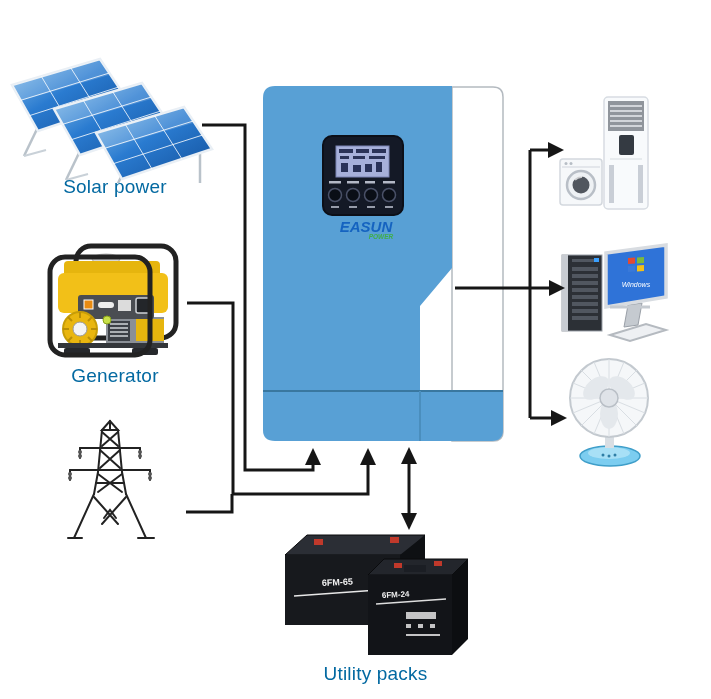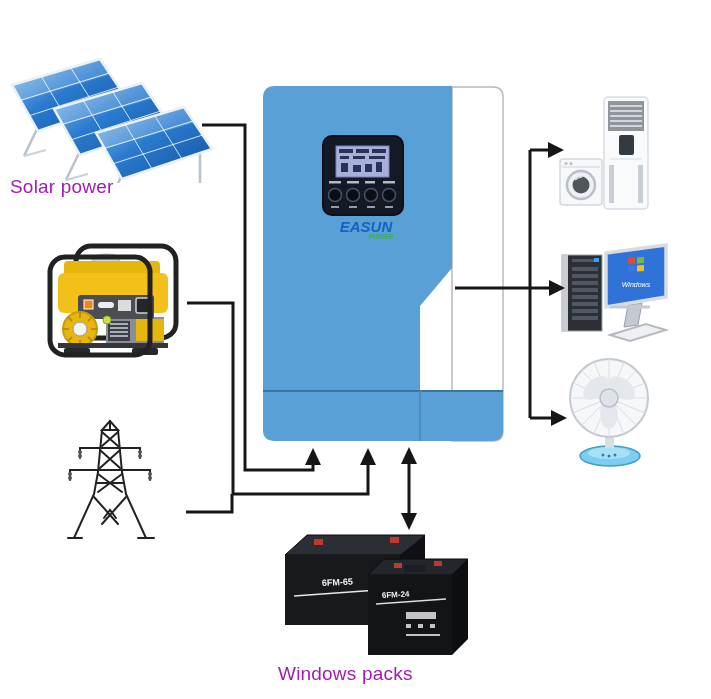--- a/index.html
+++ b/index.html
@@ -1,19 +1,19 @@
 <!DOCTYPE html>
 <html><head>
 <meta charset="utf-8">
 <style>
   html,body{margin:0;padding:0;background:#ffffff;}
   #canvas{position:relative;width:711px;height:699px;background:#ffffff;overflow:hidden;
           font-family:"Liberation Sans",sans-serif;}
   .node{position:absolute;}
-  .node-label{position:absolute;left:0;width:100%;color:#a21caf;
+  .node-label{position:absolute;left:0;width:100%;text-align:center;color:#0369a1;
               font-size:19px;letter-spacing:.2px;}
   #connectors{position:absolute;left:0;top:0;z-index:2;pointer-events:none;}
   .node svg{display:block;}
   .conn{stroke:#161616;stroke-width:3;fill:none;}
   .head{fill:#161616;stroke:none;}
 </style>
 </head>
 <body>
 
 <div id="canvas">
@@ -62,20 +62,21 @@
       <g stroke="#b88e07" stroke-width="2">
         <path d="M36,69 v6 M36,97 v6 M19,86 h6 M47,86 h6 M24,74 l4,4 M44,94 l4,4 M48,74 l-4,4 M28,94 l-4,4"></path>
       </g>
       <circle cx="36" cy="86" r="7" fill="#f4f4f4" stroke="#999"></circle>
       <circle cx="63" cy="77" r="4" fill="#c8e04a" stroke="#8aa318"></circle>
       <rect x="14" y="100" width="110" height="5" fill="#33363a"></rect>
       <rect x="20" y="105" width="26" height="7" rx="2" fill="#26282c"></rect>
       <rect x="88" y="105" width="26" height="7" rx="2" fill="#26282c"></rect>
       <rect x="6" y="14" width="100" height="98" rx="15" fill="none" stroke="#222" stroke-width="5"></rect>
     </svg>
+    <div class="node-label" style="top:122px">Generator</div>
   </div>
 
   <div class="node" style="left:45px;top:418px;width:140px;height:160px;z-index:1">
     <svg width="100" height="132" viewBox="0 0 100 132" style="margin-left:15px">
       <g stroke="#222" stroke-width="2" fill="none" stroke-linecap="round">
         <path d="M50,3 V12"></path>
         <path d="M50,3 L42,12 H58 Z"></path>
         <path d="M20,30 H80"></path>
         <path d="M42,12 L38,54 M58,12 L62,54"></path>
         <path d="M42,14 L58,28 M58,14 L42,28"></path>
@@ -240,21 +241,21 @@
       <path d="M98,78 L168,73" stroke="#dddddd" stroke-width="1.5"></path>
       <text x="104" y="72" font-family="Liberation Sans,sans-serif" font-size="8" font-weight="bold" fill="#f0f0f0" transform="rotate(-3 104 72)">6FM-24</text>
       <g fill="#d8d8d8" opacity=".9">
         <rect x="128" y="86" width="30" height="7"></rect>
         <rect x="128" y="98" width="5" height="4"></rect>
           <rect x="140" y="98" width="5" height="4"></rect>
         <rect x="152" y="98" width="5" height="4"></rect>
         <rect x="128" y="108" width="34" height="2"></rect>
       </g>
     </svg>
-    <div class="node-label" style="top:137px">Windows packs</div>
+    <div class="node-label" style="top:137px">Utility packs</div>
   </div>
 
   <svg id="connectors" width="711" height="699" viewBox="0 0 711 699">
 
     <polyline class="conn" points="202,125 245,125 245,470 313,470 313,462"></polyline>
     <polygon class="head" points="313,448 305,465 321,465"></polygon>
 
     <polyline class="conn" points="187,303 233,303 233,494"></polyline>
 
     <polyline class="conn" points="186,512 232,512 232,494"></polyline>

